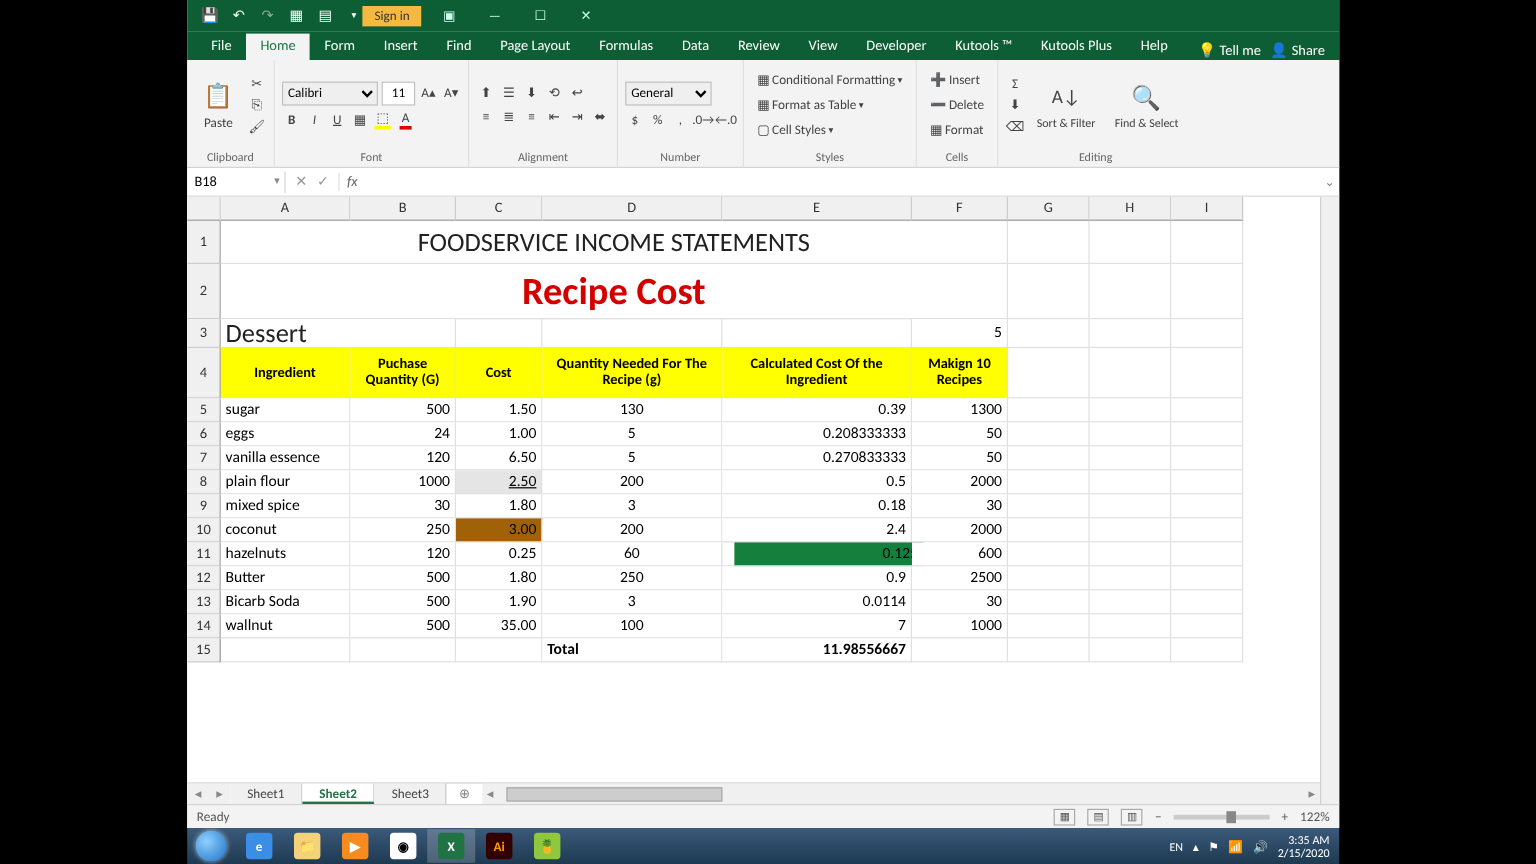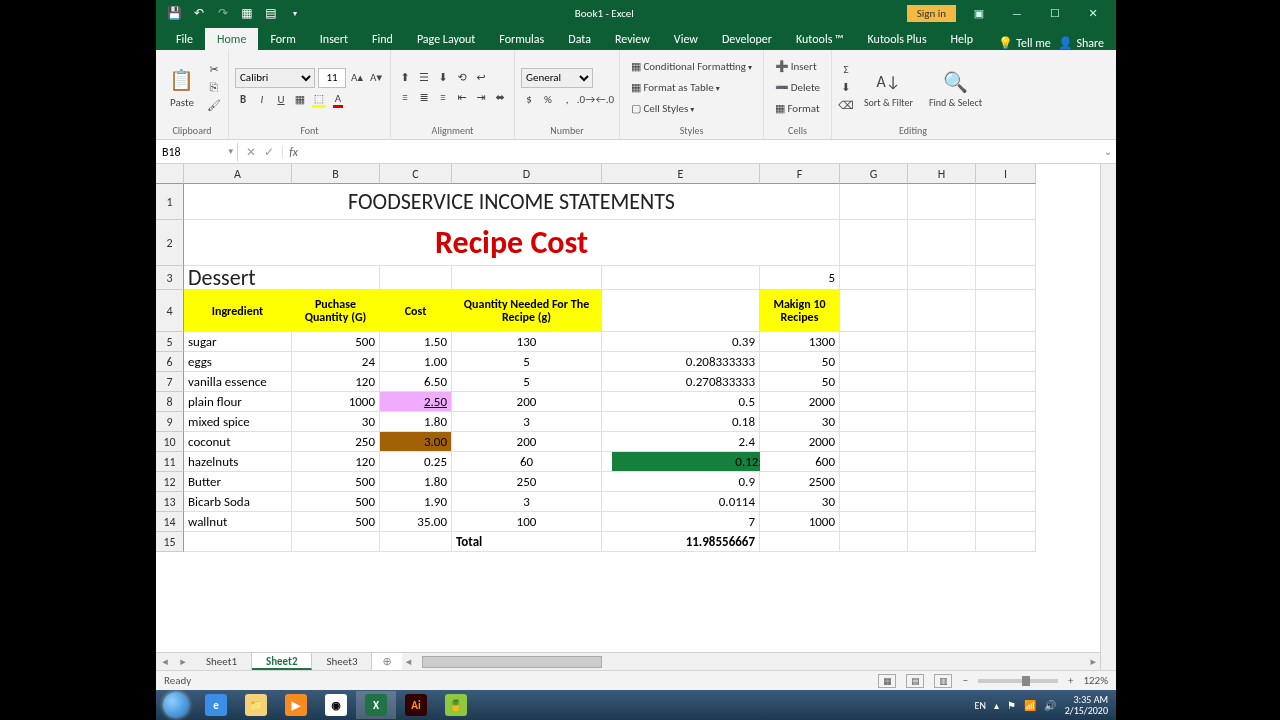--- a/index.html
+++ b/index.html
@@ -99,21 +99,20 @@
 
   <div class="titlebar">
     <div class="qat">
       <span class="icon">💾</span>
       <span class="icon">↶</span>
       <span class="icon" style="opacity:.5">↷</span>
       <span class="icon">▦</span>
       <span class="icon">▤</span>
       <span class="icon" style="font-size:8px">▾</span>
     </div>
-    <div class="title-center">Book1 - Excel</div>
     <div class="title-right">
       <span class="signin">Sign in</span>
       <span class="win-btn">▣</span>
       <span class="win-btn">—</span>
       <span class="win-btn">☐</span>
       <span class="win-btn">✕</span>
     </div>
   </div>
 
   <div class="ribbon-tabs" id="ribbon-tabs">
@@ -469,20 +468,21 @@
             <div class="cell" style="left: 724px; top: 348px; width: 68px; height: 20px;"></div>
             <div class="cell" style="left: 792px; top: 348px; width: 60px; height: 20px;"></div>
             <div class="cell" style="left: 0px; top: 0px; width: 656px; height: 36px; background: rgb(255, 255, 255);;font-size:22px;font-weight:500;color:#222;justify-content:center;">FOODSERVICE INCOME STATEMENTS</div>
             <div class="cell" style="left: 0px; top: 36px; width: 656px; height: 46px; background: rgb(255, 255, 255);;font-size:32px;font-weight:bold;color:#d40000;justify-content:center;">Recipe Cost</div>
             <div class="cell" style="left: 0px; top: 82px; width: 196px; height: 24px; background: rgb(255, 255, 255);;font-size:22px;color:#222;">Dessert</div>
             <div class="cell" style="left: 576px; top: 82px; width: 80px; height: 24px; background: rgb(255, 255, 255);;justify-content:flex-end;">5</div>
             <div class="cell" style="left: 0px; top: 106px; width: 108px; height: 42px; background: rgb(255, 255, 0); font-weight: bold; font-size: 12px; justify-content: center; text-align: center;">Ingredient</div>
             <div class="cell" style="left: 108px; top: 106px; width: 88px; height: 42px; background: rgb(255, 255, 0); font-weight: bold; font-size: 12px; justify-content: center; text-align: center; white-space: normal; line-height: 13px;">Puchase Quantity (G)</div>
             <div class="cell" style="left: 196px; top: 106px; width: 72px; height: 42px; background: rgb(255, 255, 0); font-weight: bold; font-size: 12px; justify-content: center; text-align: center;">Cost</div>
             <div class="cell" style="left: 268px; top: 106px; width: 150px; height: 42px; background: rgb(255, 255, 0); font-weight: bold; font-size: 12px; justify-content: center; text-align: center; white-space: normal; line-height: 13px;">Quantity Needed For The Recipe (g)</div>
+            <div class="cell" style="left: 418px; top: 106px; width: 158px; height: 42px; background: rgb(255, 255, 0); font-weight: bold; font-size: 12px; justify-content: center; text-align: center; white-space: normal; line-height: 13px;">Calculated Cost Of the Ingredient</div>
             <div class="cell" style="left: 576px; top: 106px; width: 80px; height: 42px; background: rgb(255, 255, 0); font-weight: bold; font-size: 12px; justify-content: center; text-align: center; white-space: normal; line-height: 13px;">Makign 10 Recipes</div>
             <div class="cell" style="left: 0px; top: 148px; width: 108px; height: 20px; background: rgb(255, 255, 255);">sugar</div>
             <div class="cell" style="left: 108px; top: 148px; width: 88px; height: 20px; background: rgb(255, 255, 255); justify-content: flex-end;">500</div>
             <div class="cell" style="left: 196px; top: 148px; width: 72px; height: 20px; background: rgb(255, 255, 255); justify-content: flex-end;">1.50</div>
             <div class="cell" style="left: 268px; top: 148px; width: 150px; height: 20px; background: rgb(255, 255, 255); justify-content: center; text-align: center;">130</div>
             <div class="cell" style="left: 418px; top: 148px; width: 158px; height: 20px; background: rgb(255, 255, 255); justify-content: flex-end;">0.39</div>
             <div class="cell" style="left: 576px; top: 148px; width: 80px; height: 20px; background: rgb(255, 255, 255); justify-content: flex-end;">1300</div>
             <div class="cell" style="left: 0px; top: 168px; width: 108px; height: 20px; background: rgb(255, 255, 255);">eggs</div>
             <div class="cell" style="left: 108px; top: 168px; width: 88px; height: 20px; background: rgb(255, 255, 255); justify-content: flex-end;">24</div>
             <div class="cell" style="left: 196px; top: 168px; width: 72px; height: 20px; background: rgb(255, 255, 255); justify-content: flex-end;">1.00</div>
@@ -490,21 +490,21 @@
             <div class="cell" style="left: 418px; top: 168px; width: 158px; height: 20px; background: rgb(255, 255, 255); justify-content: flex-end;">0.208333333</div>
             <div class="cell" style="left: 576px; top: 168px; width: 80px; height: 20px; background: rgb(255, 255, 255); justify-content: flex-end;">50</div>
             <div class="cell" style="left: 0px; top: 188px; width: 108px; height: 20px; background: rgb(255, 255, 255);">vanilla essence</div>
             <div class="cell" style="left: 108px; top: 188px; width: 88px; height: 20px; background: rgb(255, 255, 255); justify-content: flex-end;">120</div>
             <div class="cell" style="left: 196px; top: 188px; width: 72px; height: 20px; background: rgb(255, 255, 255); justify-content: flex-end;">6.50</div>
             <div class="cell" style="left: 268px; top: 188px; width: 150px; height: 20px; background: rgb(255, 255, 255); justify-content: center; text-align: center;">5</div>
             <div class="cell" style="left: 418px; top: 188px; width: 158px; height: 20px; background: rgb(255, 255, 255); justify-content: flex-end; text-align: right;">0.270833333</div>
             <div class="cell" style="left: 576px; top: 188px; width: 80px; height: 20px; background: rgb(255, 255, 255); justify-content: flex-end;">50</div>
             <div class="cell" style="left: 0px; top: 208px; width: 108px; height: 20px; background: rgb(255, 255, 255);">plain flour</div>
             <div class="cell" style="left: 108px; top: 208px; width: 88px; height: 20px; background: rgb(255, 255, 255); justify-content: flex-end;">1000</div>
-            <div class="cell" style="left: 196px; top: 208px; width: 72px; height: 20px; background: #f0abfc; justify-content: flex-end; text-decoration: underline;">2.50</div>
+            <div class="cell" style="left: 196px; top: 208px; width: 72px; height: 20px; background: #e5e5e5; justify-content: flex-end; text-decoration: underline;">2.50</div>
             <div class="cell" style="left: 268px; top: 208px; width: 150px; height: 20px; background: rgb(255, 255, 255); justify-content: center; text-align: center;">200</div>
             <div class="cell" style="left: 418px; top: 208px; width: 158px; height: 20px; background: rgb(255, 255, 255); justify-content: flex-end;">0.5</div>
             <div class="cell" style="left: 576px; top: 208px; width: 80px; height: 20px; background: rgb(255, 255, 255); justify-content: flex-end;">2000</div>
             <div class="cell" style="left: 0px; top: 228px; width: 108px; height: 20px; background: rgb(255, 255, 255);">mixed spice</div>
             <div class="cell" style="left: 108px; top: 228px; width: 88px; height: 20px; background: rgb(255, 255, 255); justify-content: flex-end;">30</div>
             <div class="cell" style="left: 196px; top: 228px; width: 72px; height: 20px; background: rgb(255, 255, 255); justify-content: flex-end;">1.80</div>
             <div class="cell" style="left: 268px; top: 228px; width: 150px; height: 20px; background: rgb(255, 255, 255); justify-content: center; text-align: center;">3</div>
             <div class="cell" style="left: 418px; top: 228px; width: 158px; height: 20px; background: rgb(255, 255, 255); justify-content: flex-end;">0.18</div>
             <div class="cell" style="left: 576px; top: 228px; width: 80px; height: 20px; background: rgb(255, 255, 255); justify-content: flex-end;">30</div>
             <div class="cell" style="left: 0px; top: 248px; width: 108px; height: 20px; background: rgb(255, 255, 255);">coconut</div>

